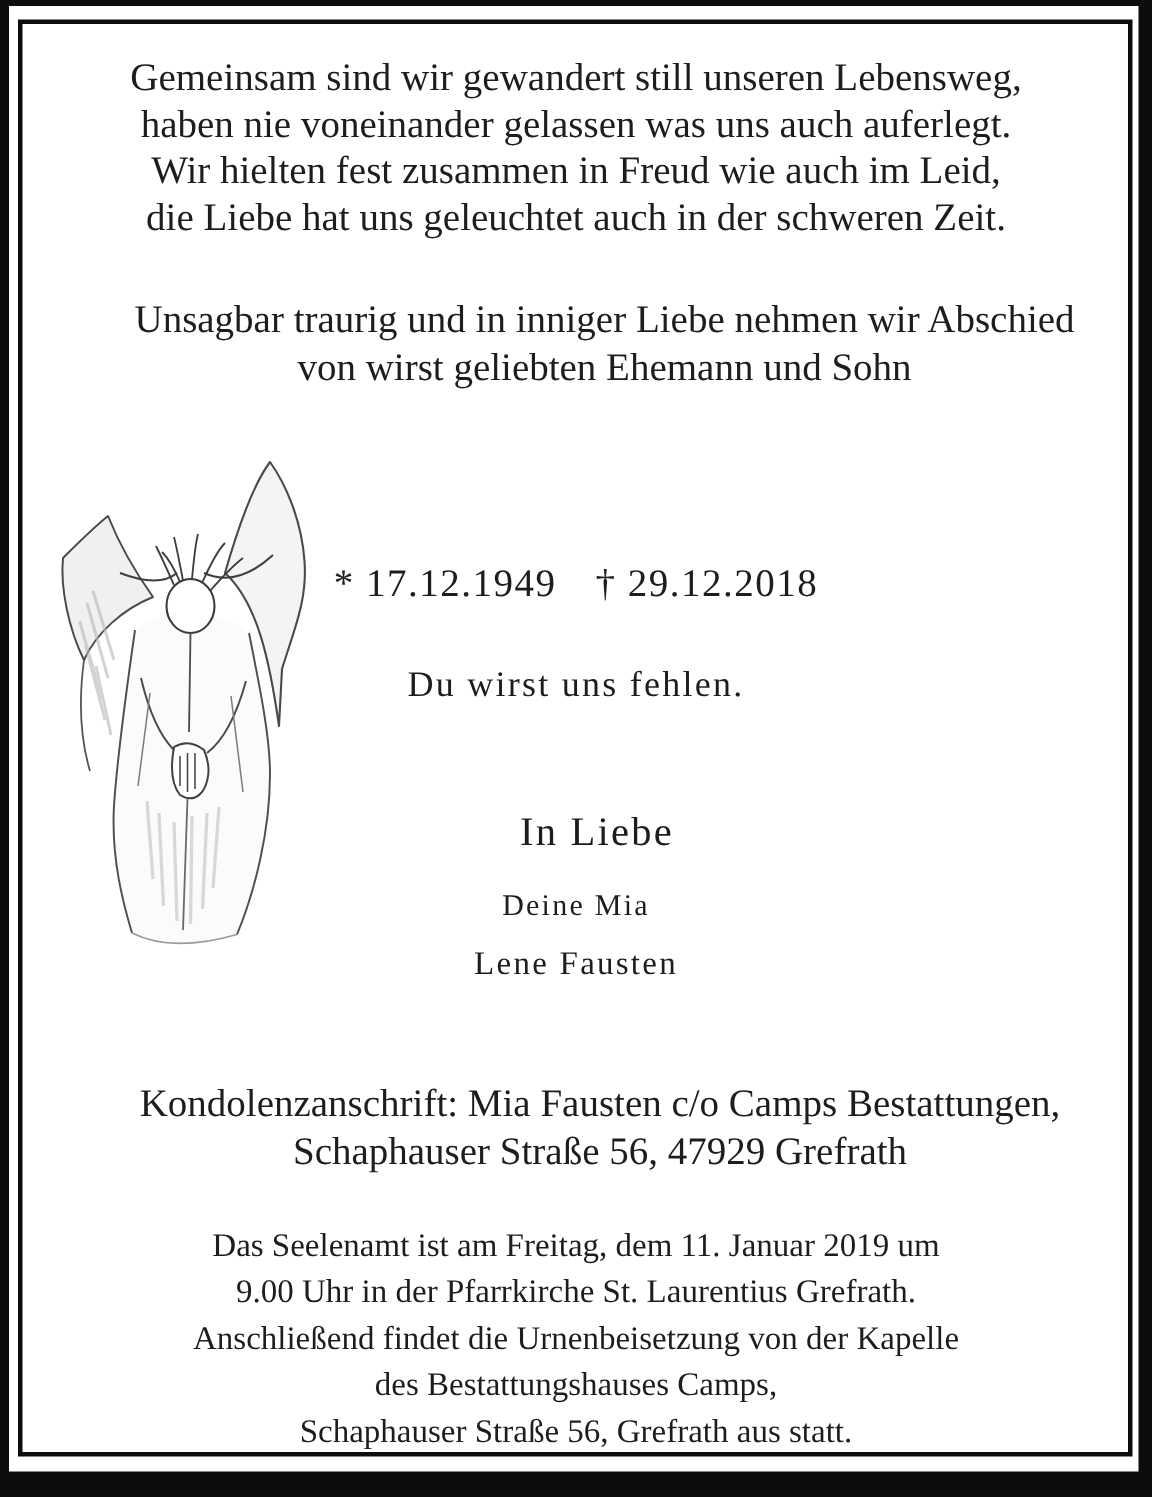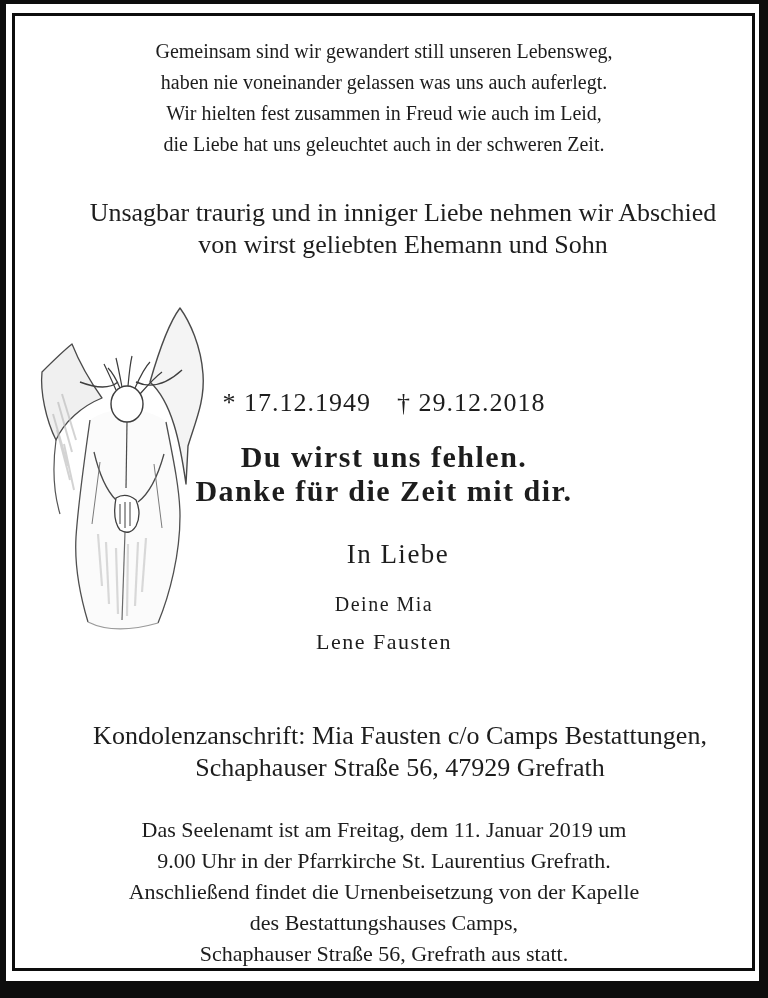--- a/index.html
+++ b/index.html
@@ -22,29 +22,29 @@
     left:12px;top:13px;right:13px;bottom:27px;
     border:3px solid #0d0d0d;
     background:#ffffff;
   }
   .block{
     position:absolute;
     left:0;right:0;
     text-align:center;
     white-space:nowrap;
   }
-  .poem{top:36px;font-size:20px;line-height:31px;}
+  .poem{top:36px;font-size:26px;line-height:31px;}
   .intro{top:197px;font-size:26px;line-height:32px;margin-left:38px;}
   .name{
     top:316px;font-size:42px;line-height:48px;
     font-weight:400;letter-spacing:1px;margin:0;
   }
-  .dates{top:388px;font-size:26px;line-height:30px;letter-spacing:1px;}
+  .dates{top:374px;font-size:26px;line-height:30px;letter-spacing:1px;}
   .dates .birth{margin-right:26px;}
-  .farewell{top:440px;font-size:30px;line-height:34px;letter-spacing:1.5px;font-weight:bold;}
+  .farewell{top:440px;font-size:24px;line-height:34px;letter-spacing:1.5px;}
   .in-love{top:539px;font-size:27px;line-height:30px;letter-spacing:1.5px;padding-left:28px;}
   .mourner-1{top:589px;font-size:20px;line-height:30px;letter-spacing:1.5px;}
   .mourner-2{top:627px;font-size:22px;line-height:30px;letter-spacing:1.5px;}
   .condolence{top:720px;font-size:26px;line-height:32px;margin-left:32px;}
   .service{top:814px;font-size:22px;line-height:31px;}
   .angel{
     position:absolute;
     left:30px;top:302px;
     width:178px;height:336px;
   }
@@ -134,21 +134,20 @@
       </g>
     </svg>
   </div>
 
   <div class="block dates">
     <span class="birth">* 17.12.1949</span><span>† 29.12.2018</span>
   </div>
 
   <div class="block farewell">
     <div>Du wirst uns fehlen.</div>
-    <div>Danke für die Zeit mit dir.</div>
   </div>
 
   <div class="block in-love">In Liebe</div>
   <div class="block mourner-1">Deine Mia</div>
   <div class="block mourner-2">Lene Fausten</div>
 
   <div class="block condolence">
     <div>Kondolenzanschrift: Mia Fausten c/o Camps Bestattungen,</div>
     <div>Schaphauser Straße 56, 47929 Grefrath</div>
   </div>

